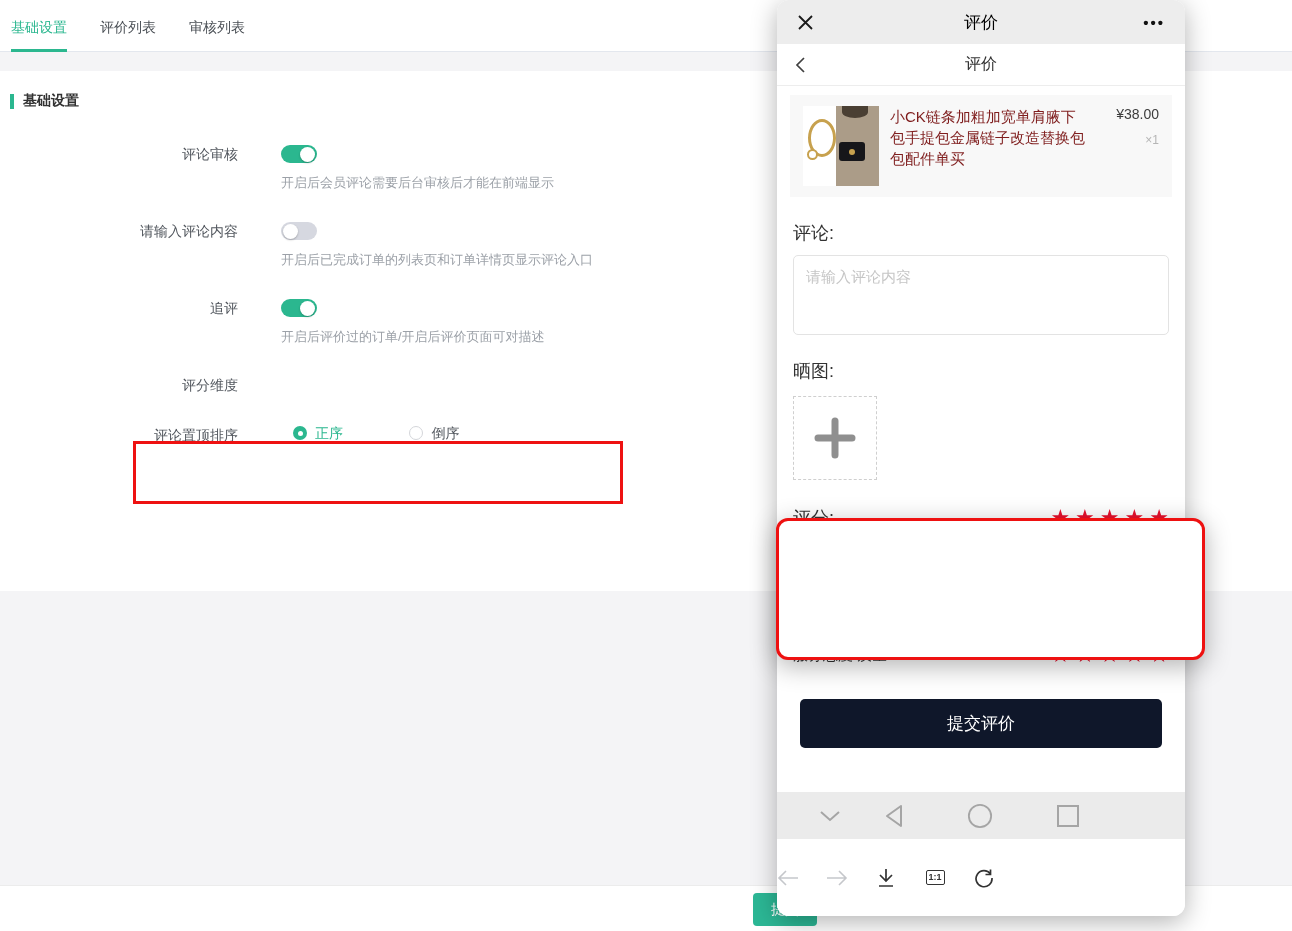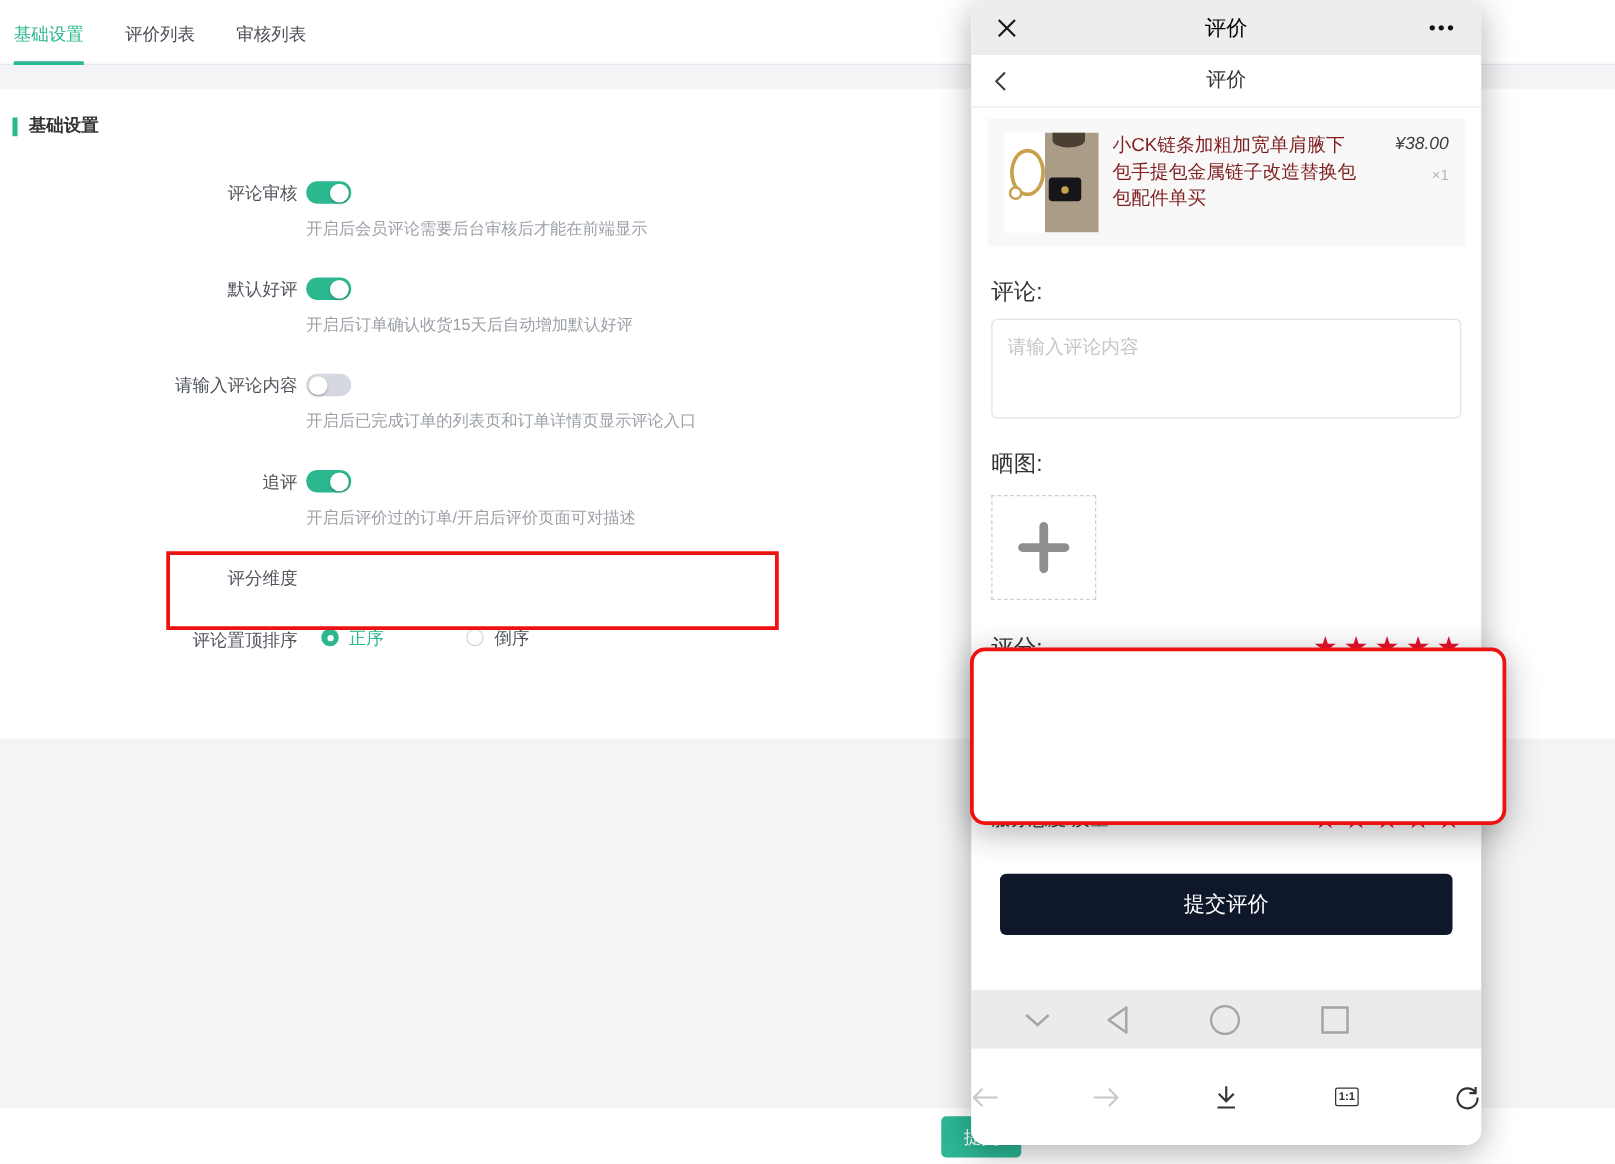--- a/index.html
+++ b/index.html
@@ -30,21 +30,21 @@
     position:absolute; top:71px; left:0; right:0; height:520px;
     background:#fff; z-index:1;
   }
   .section-head {
     display:flex; align-items:center; padding:21px 0 0 10px;
   }
   .section-bar { width:4px; height:15px; background:#2bb78f; margin-right:9px; }
   .section-title { font-size:14px; font-weight:bold; color:#333; }
 
   .form { margin-top:35px; }
-  .srow { display:flex; align-items:flex-start; margin-bottom:32px; }
+  .srow { display:flex; align-items:flex-start; margin-bottom:32px;gap:36px; }
   .slabel {
     width:245px; text-align:right; padding-right:7px;
     font-size:14px; color:#51565d; line-height:18px; flex:none;
   }
   .sctrl { padding-left:0; }
   .toggle {
     display:inline-block; width:36px; height:18px; border-radius:9px;
     background:#d6d8e0; position:relative; cursor:pointer; vertical-align:top;
   }
   .toggle::after {
@@ -132,21 +132,21 @@
   .model-half .bag {
     position:absolute; top:36px; left:3px; width:26px; height:19px;
     background:#16161a; border-radius:3px;
   }
   .model-half .bag::after {
     content:''; position:absolute; top:7px; left:10px; width:6px; height:6px;
     border-radius:50%; background:#c7a14e;
   }
   .p-title { flex:1; font-size:15px; line-height:21px; color:#7f1d1d; }
   .p-right { width:62px; text-align:right; flex:none; }
-  .p-price { font-size:14px; color:#3c3c3c;font-style:italic; }
+  .p-price { font-size:14px; color:#3c3c3c; }
   .p-qty { font-size:12px; color:#b5b5b5; margin-top:11px; }
 
   .field-label { margin:24px 16px 0; font-size:18px; color:#333; }
   .comment-box {
     display:block; margin:10px 16px 0; width:376px; height:80px;
     border:1px solid #e3e3e3; border-radius:5px; padding:12px;
     font-size:15px; font-family:inherit; color:#333; resize:none; outline:none;
     background:#fff;
   }
   .comment-box::placeholder { color:#c6c6c6; }
@@ -174,21 +174,21 @@
     cursor:pointer; font-family:inherit; display:block;
   }
 
   .android-bar {
     position:absolute; left:0; right:0; top:792px; height:47px; background:#ebebeb;
   }
   .abtn { position:absolute; top:11px; width:26px; height:26px; cursor:pointer;
           display:flex; align-items:center; justify-content:center; }
   .browser-bar {
     position:absolute; left:0; right:0; top:839px; bottom:0; background:#fff;
-    display:flex; align-items:center; justify-content:space-between; gap:27px;
+    display:flex; align-items:center; justify-content:flex-start; gap:27px;
   }
   .bbtn { width:22px; height:22px; display:flex; align-items:center; justify-content:center; cursor:pointer; }
   .one2one {
     width:19px; height:15px; border:1.6px solid #333; border-radius:2px;
     font-size:9px; line-height:12px; text-align:center; color:#333; font-weight:bold;
   }
 </style>
 </head>
 <body>
 
@@ -207,27 +207,20 @@
   <div class="form">
 
     <div class="srow">
       <div class="slabel">评论审核</div>
       <div class="sctrl">
         <span class="toggle on"></span>
         <div class="help">开启后会员评论需要后台审核后才能在前端显示</div>
       </div>
     </div>
 
-    <div class="srow">
-      <div class="slabel">默认好评</div>
-      <div class="sctrl">
-        <span class="toggle on"></span>
-        <div class="help">开启后订单确认收货15天后自动增加默认好评</div>
-      </div>
-    </div>
 
     <div class="srow">
       <div class="slabel">请输入评论内容</div>
       <div class="sctrl">
         <span class="toggle"></span>
         <div class="help">开启后已完成订单的列表页和订单详情页显示评论入口</div>
       </div>
     </div>
 
     <div class="srow">

